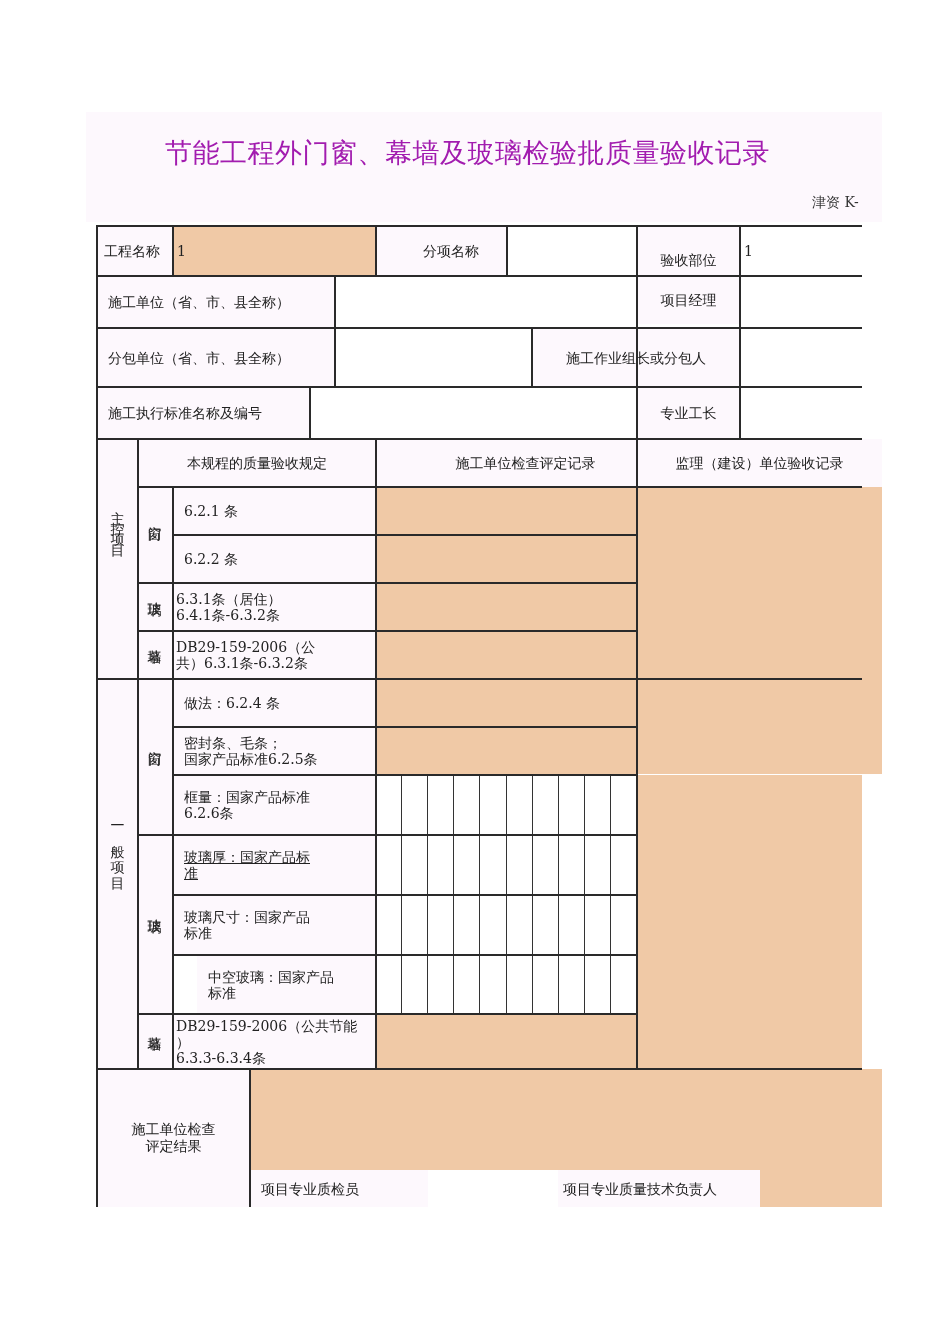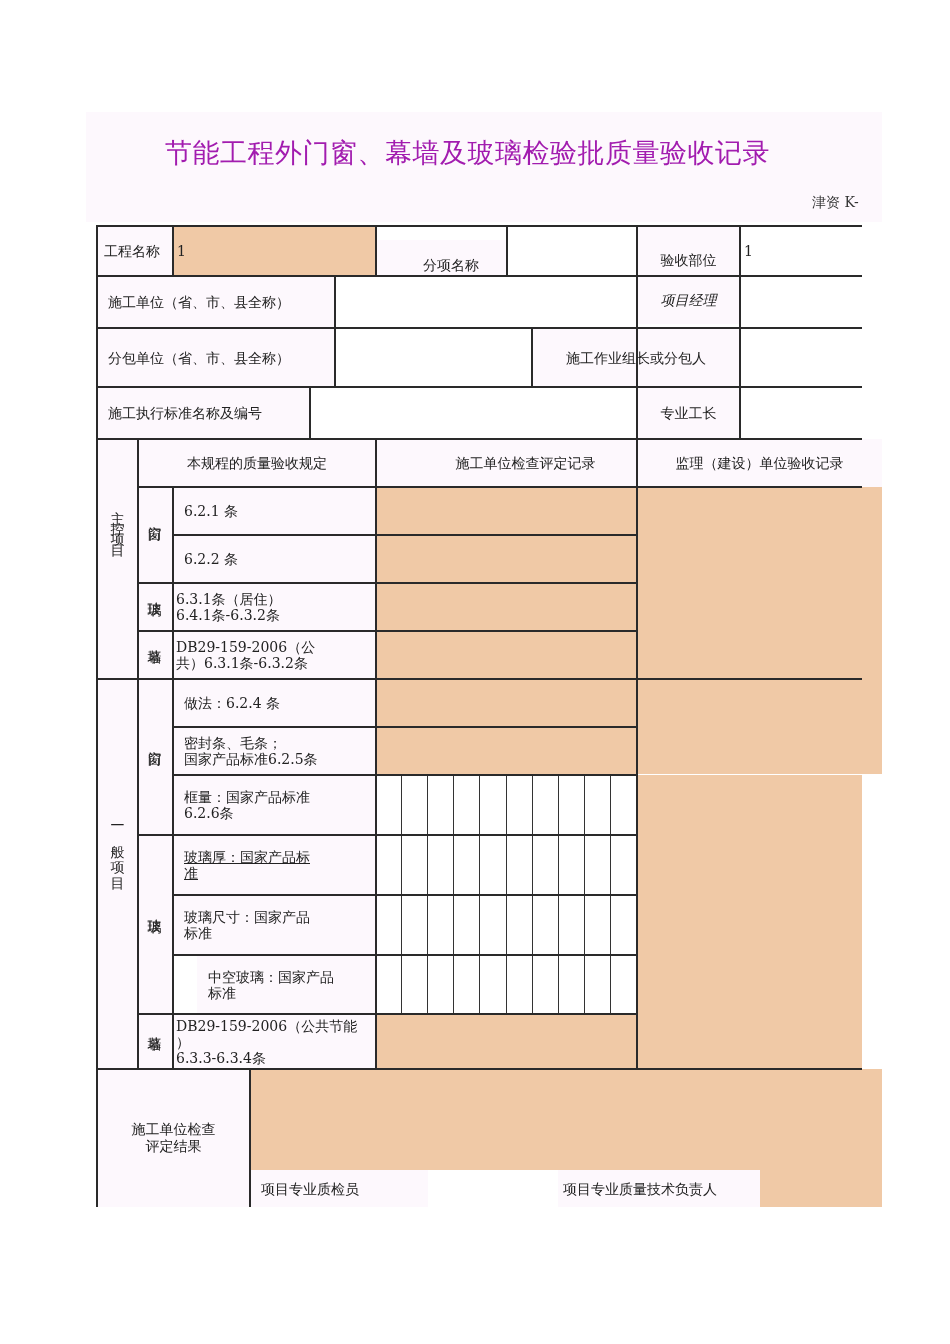--- a/index.html
+++ b/index.html
@@ -22,28 +22,28 @@
 </style>
 </head>
 <body>
 
 <div class="abs pink" style="left:86px;top:112px;width:796px;height:110px;"></div>
 <div class="abs title" style="left:165px;top:135px;">节能工程外门窗、幕墙及玻璃检验批质量验收记录</div>
 <div class="abs code" style="left:812px;top:194px;">津资 K-</div>
 
 <div class="abs cell pink left" style="left:97px;top:226px;width:76px;height:50px;padding-left:7px;">工程名称</div>
 <div class="abs cell tan left" style="left:173px;top:226px;width:203px;height:50px;padding-left:4px;">1</div>
-<div class="abs cell pink center" style="left:376px;top:240px;width:150px;height:50px;">分项名称</div>
+<div class="abs cell pink center" style="left:376px;top:226px;width:150px;height:50px;">分项名称</div>
 <div class="abs cell white left" style="left:507px;top:226px;width:130px;height:50px;"></div>
 <div class="abs cell pink center" style="left:637px;top:226px;width:103px;height:67px;">验收部位</div>
 <div class="abs cell white left" style="left:740px;top:226px;width:122px;height:50px;padding-left:4px;">1</div>
 
 <div class="abs cell pink left" style="left:97px;top:276px;width:238px;height:52px;">施工单位（省、市、县全称）</div>
 <div class="abs cell white" style="left:335px;top:276px;width:302px;height:52px;"></div>
-<div class="abs cell pink center" style="left:637px;top:276px;width:103px;height:48px;font-style:italic;">项目经理</div>
+<div class="abs cell pink center" style="left:637px;top:276px;width:103px;height:48px;">项目经理</div>
 <div class="abs cell white" style="left:740px;top:276px;width:122px;height:52px;"></div>
 
 <div class="abs cell pink left" style="left:97px;top:328px;width:238px;height:59px;">分包单位（省、市、县全称）</div>
 <div class="abs cell white" style="left:335px;top:328px;width:197px;height:59px;"></div>
 <div class="abs cell pink center" style="left:532px;top:328px;width:208px;height:59px;">施工作业组长或分包人</div>
 <div class="abs cell white" style="left:740px;top:328px;width:122px;height:59px;"></div>
 
 <div class="abs cell pink left" style="left:97px;top:387px;width:213px;height:52px;">施工执行标准名称及编号</div>
 <div class="abs cell white" style="left:310px;top:387px;width:327px;height:52px;"></div>
 <div class="abs cell pink center" style="left:637px;top:387px;width:103px;height:52px;">专业工长</div>

